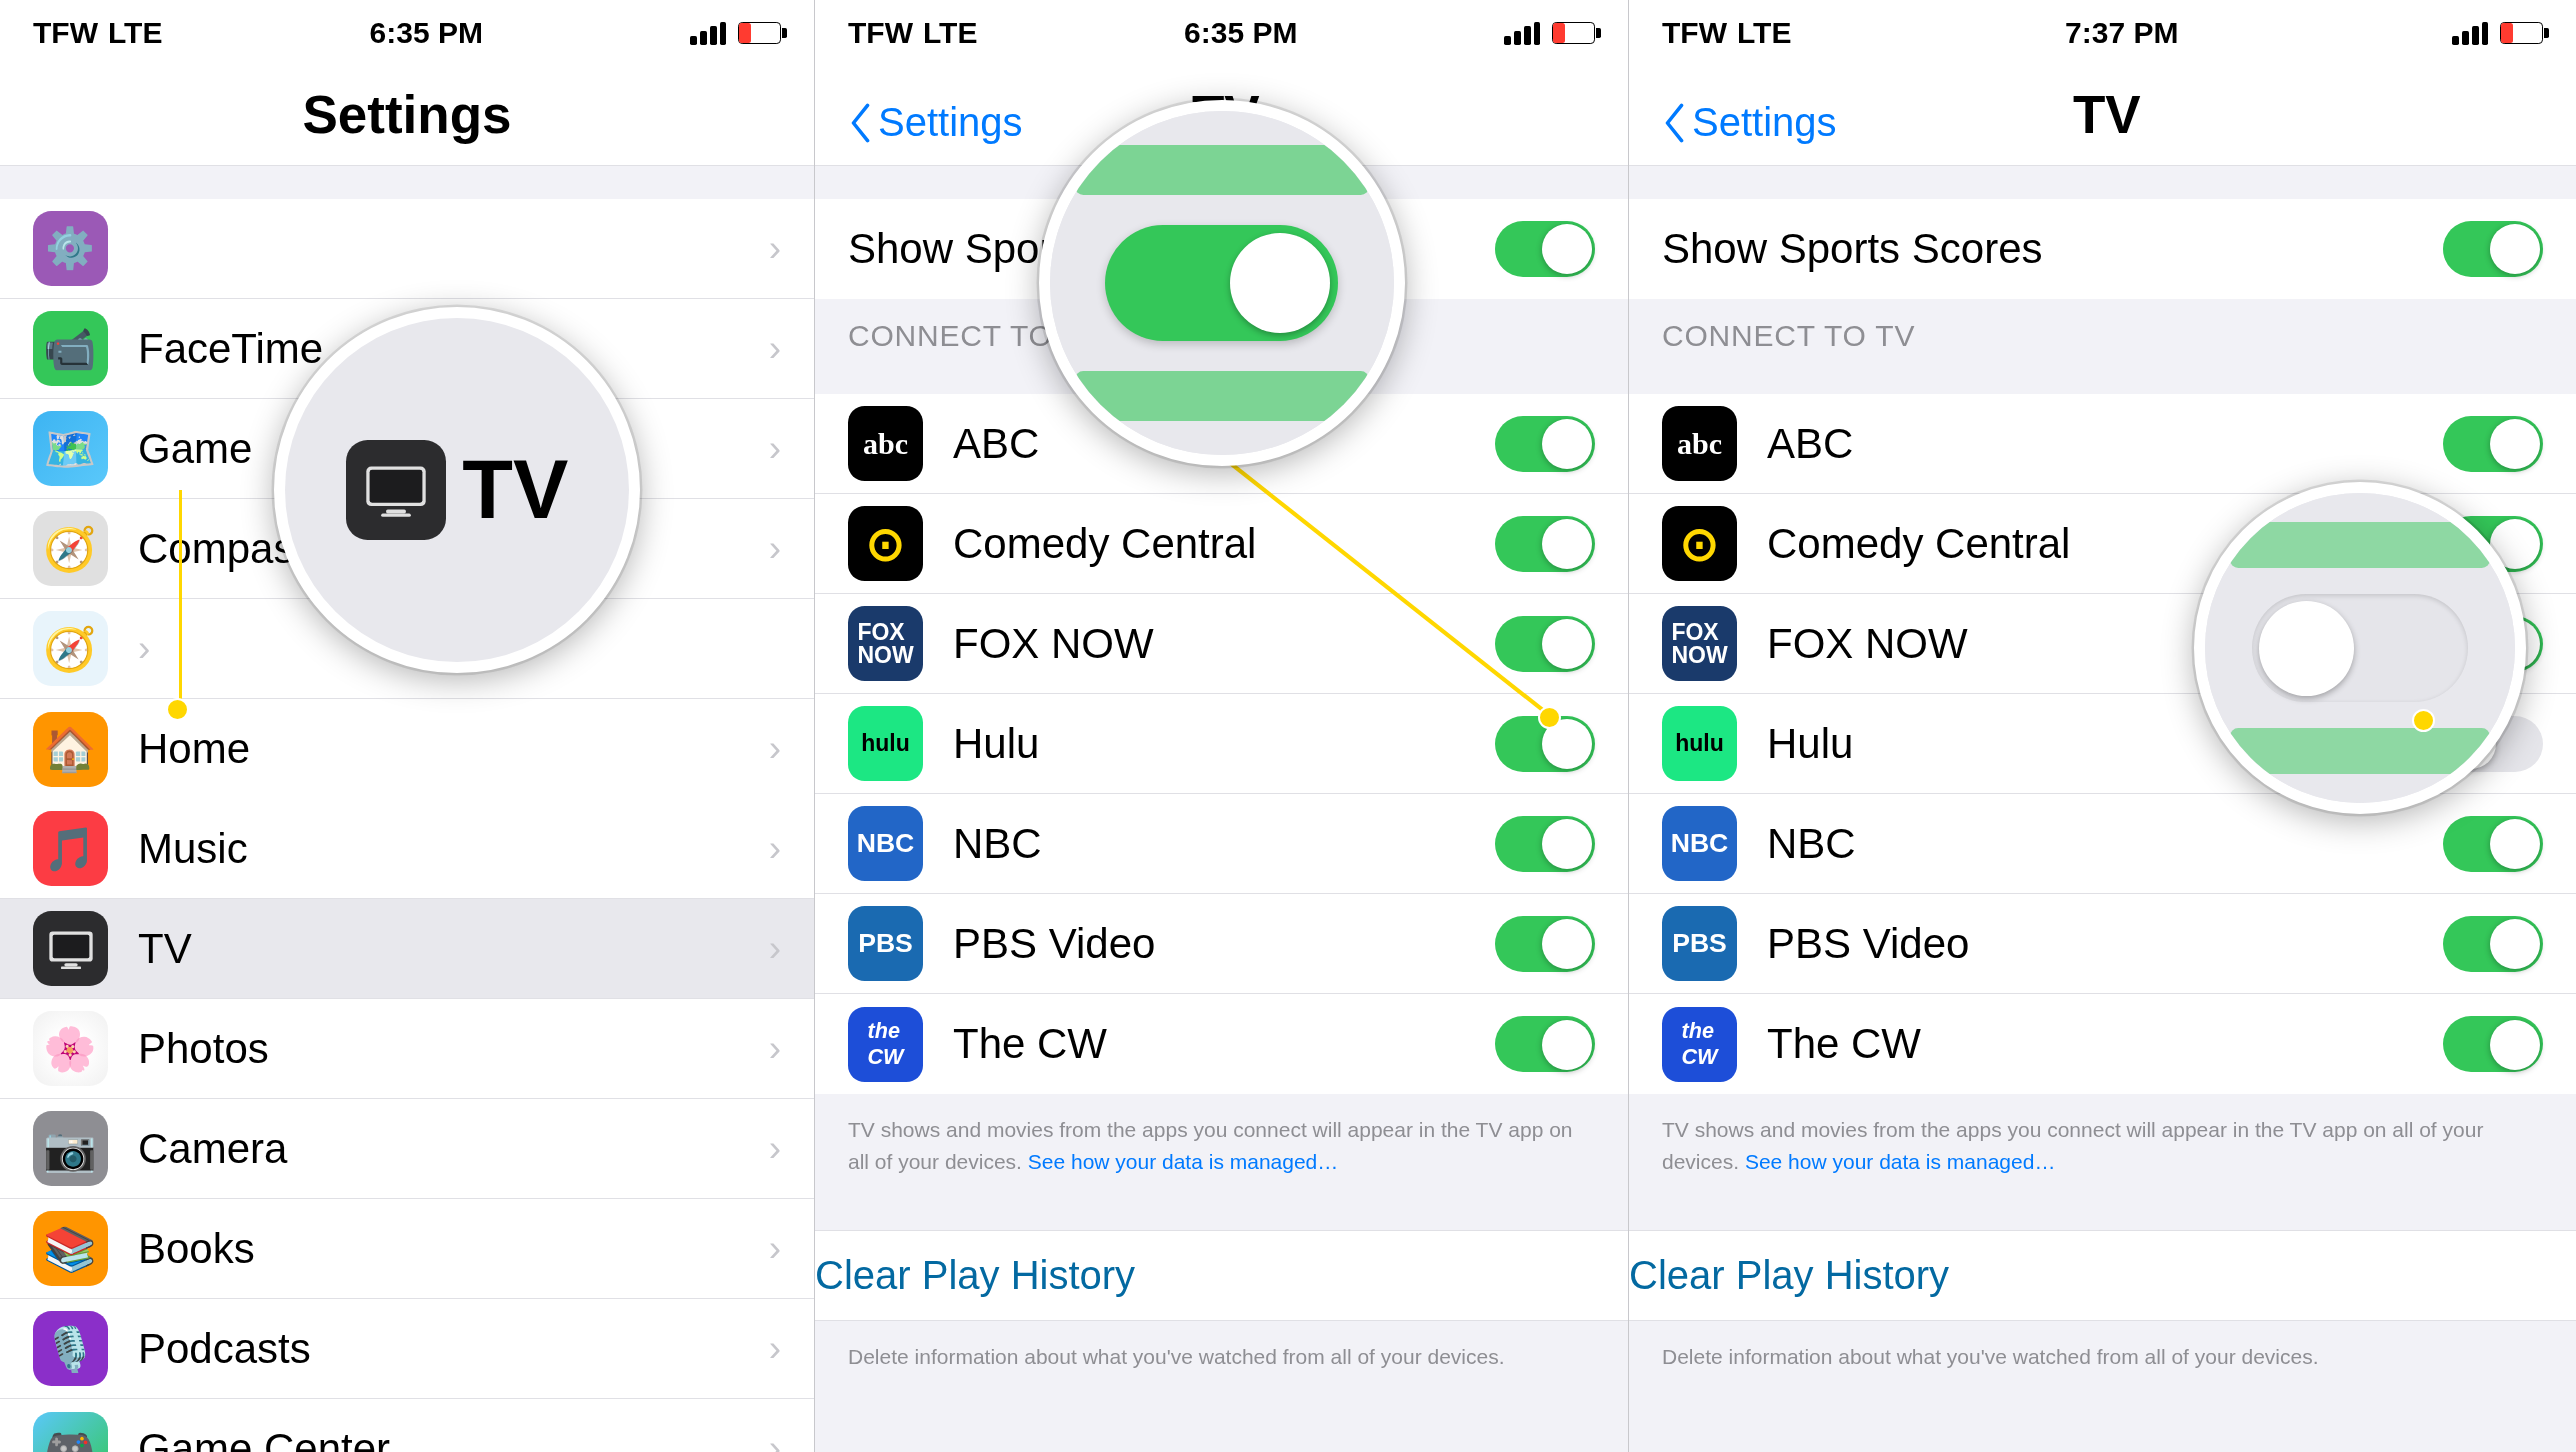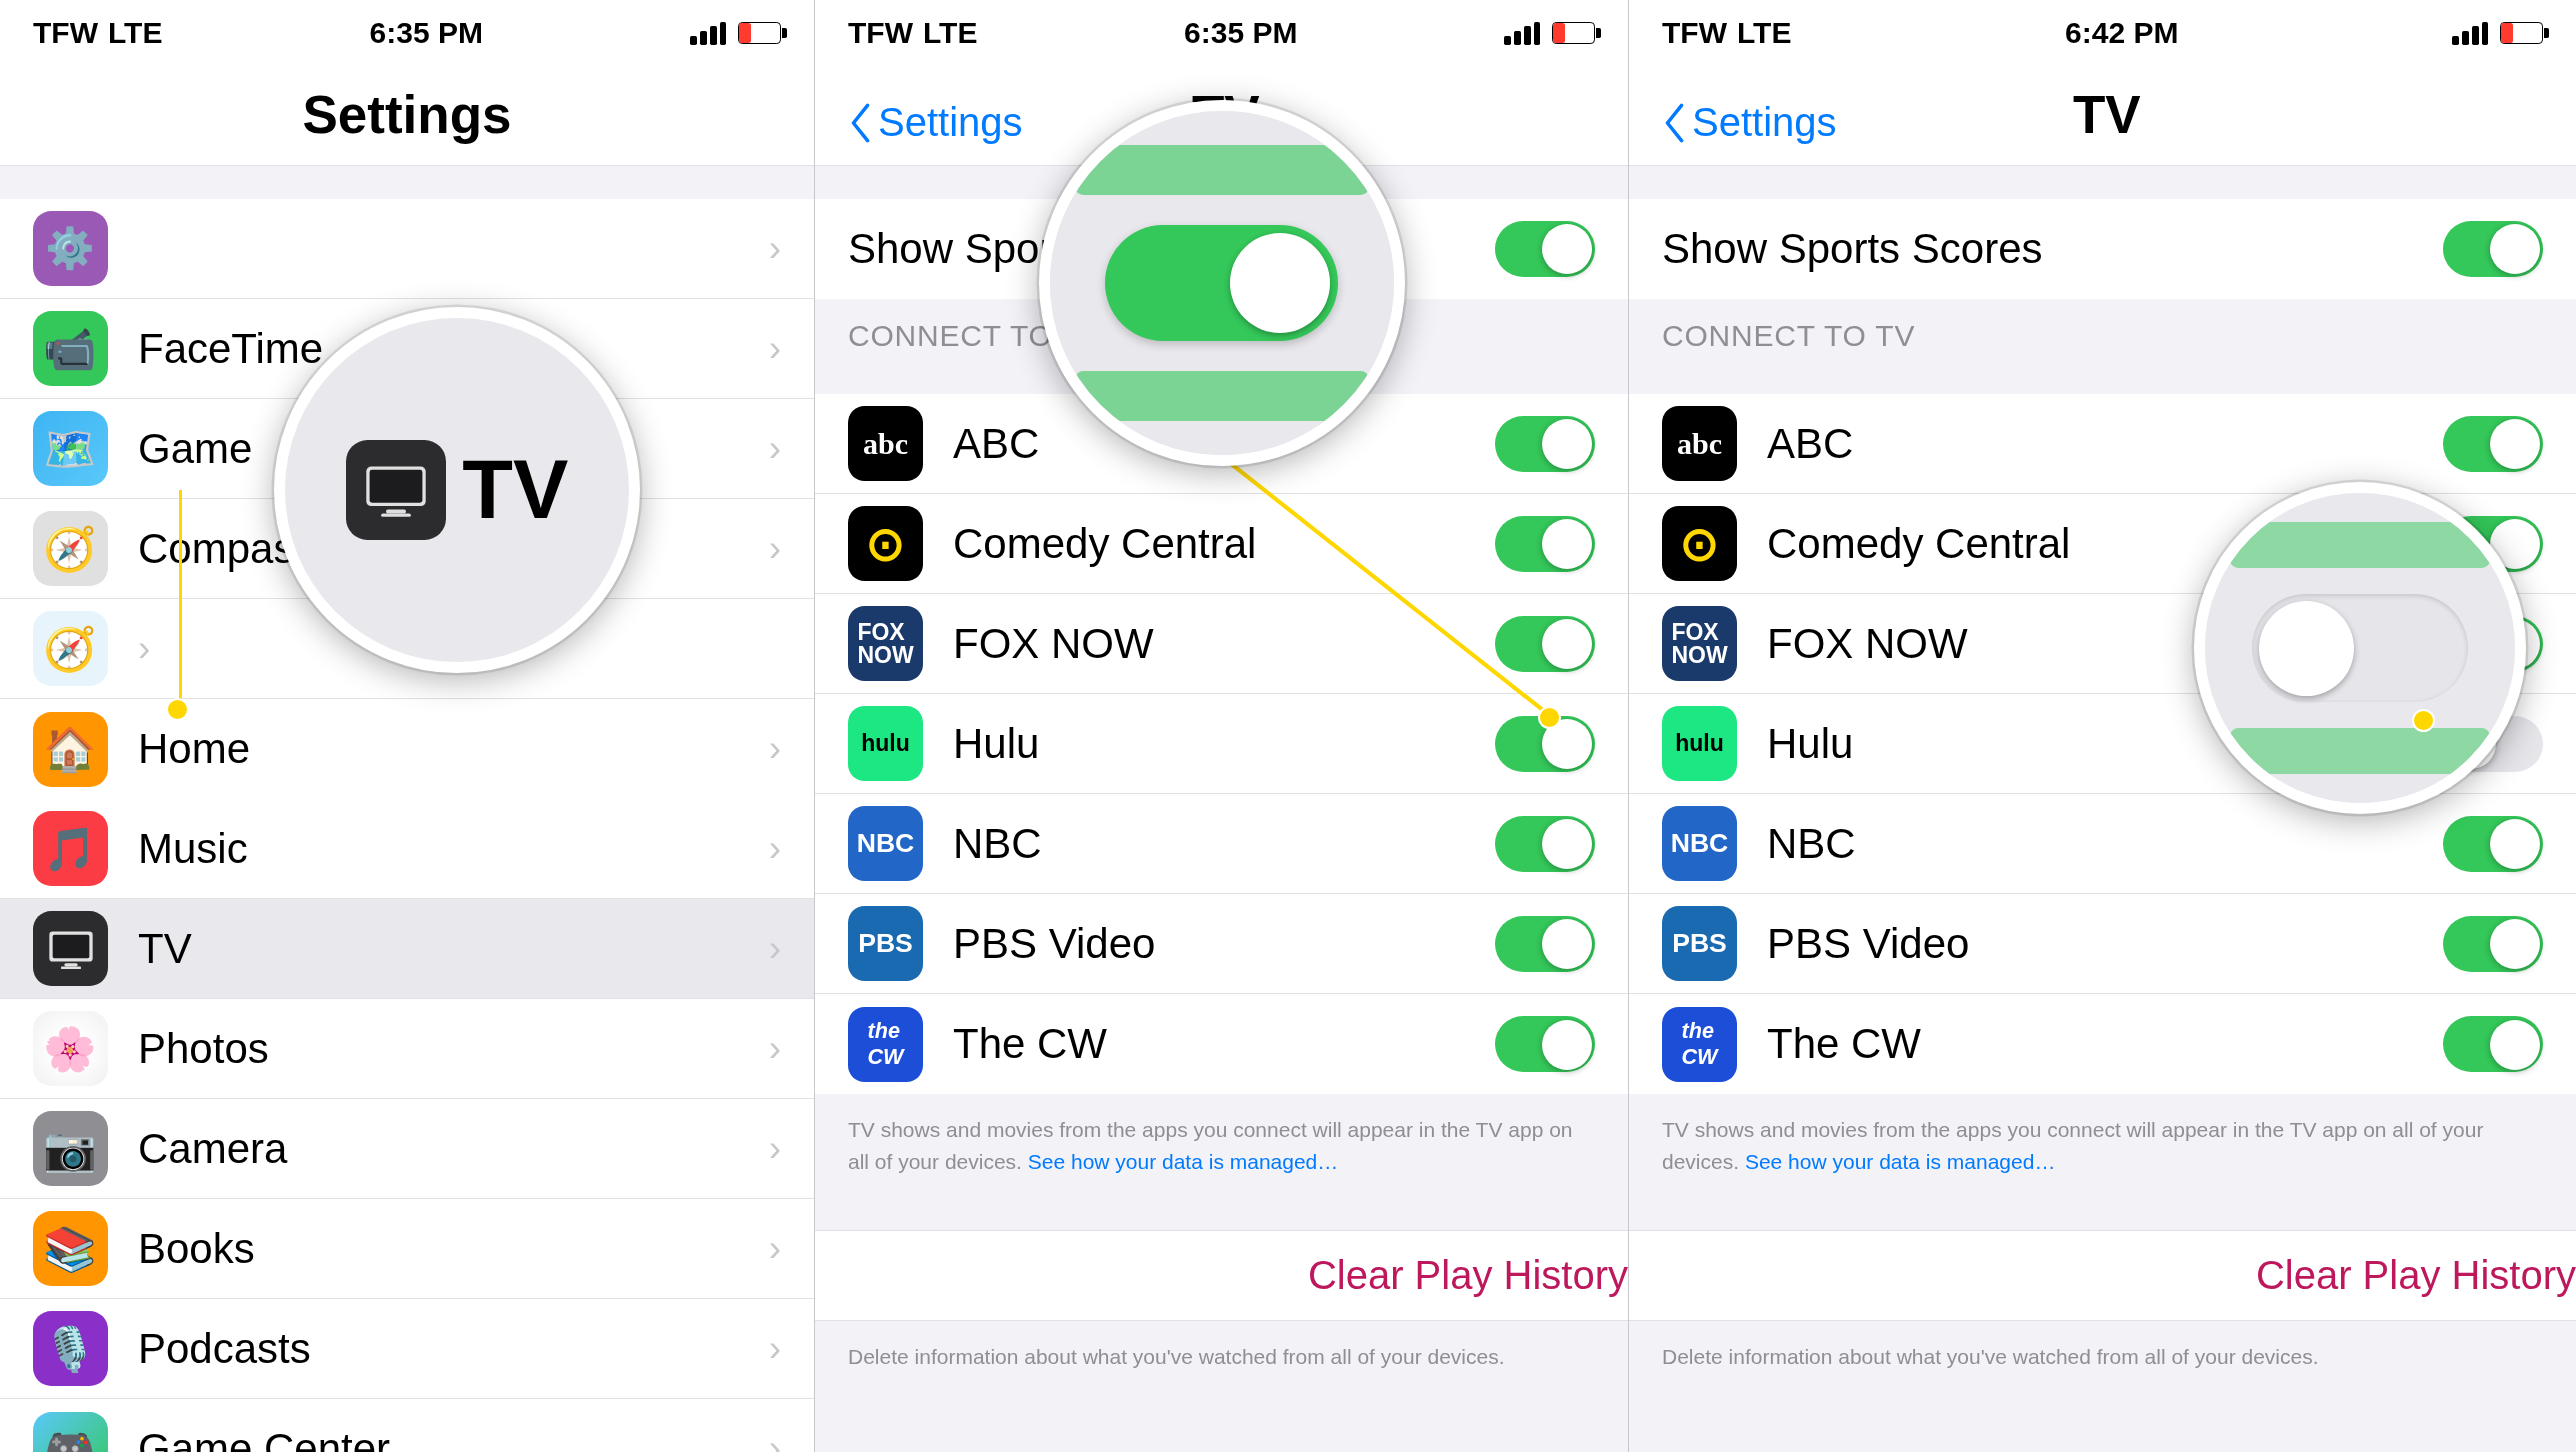--- a/index.html
+++ b/index.html
@@ -168,27 +168,27 @@
     .description-text {
       padding: 20px 33px;
       font-size: 21px;
       color: #8e8e93;
       line-height: 1.5;
     }
     .description-text a { color: #007aff; text-decoration: none; }
 
     
     .clear-history-btn {
-      display: flex; align-items: center; justify-content: flex-end;
+      display: flex; align-items: center; justify-content: flex-start;
       height: 91px;
       background: #fff;
       margin-top: 33px;
       cursor: pointer;
       font-size: 40px;
-      color: #be185d;
+      color: #0369a1;
       border-top: 0.8px solid #e0e0e5;
       border-bottom: 0.8px solid #e0e0e5;
     }
 
     
     .panel-content {
       flex: 1;
       overflow-y: auto;
       overflow-x: hidden;
     }
@@ -514,21 +514,21 @@
   </svg>
 </div>
 
 <div class="panel" style="flex:1; border-left:1.7px solid #c8c8cc;">
 
   <div class="status-bar">
     <div class="status-left">
       <span>TFW</span>
       <span>LTE</span>
     </div>
-    <span>6:42 PM</span>
+    <span>7:37 PM</span>
     <div class="status-right">
       <div class="signal-bars">
         <div class="signal-bar" style="height:8.3px"></div>
         <div class="signal-bar" style="height:13.3px"></div>
         <div class="signal-bar" style="height:18.3px"></div>
         <div class="signal-bar" style="height:23px"></div>
       </div>
       <div class="battery-icon">
         <div class="battery-fill green" style="background:#ff3b30; width:30%;"></div>
       </div>

